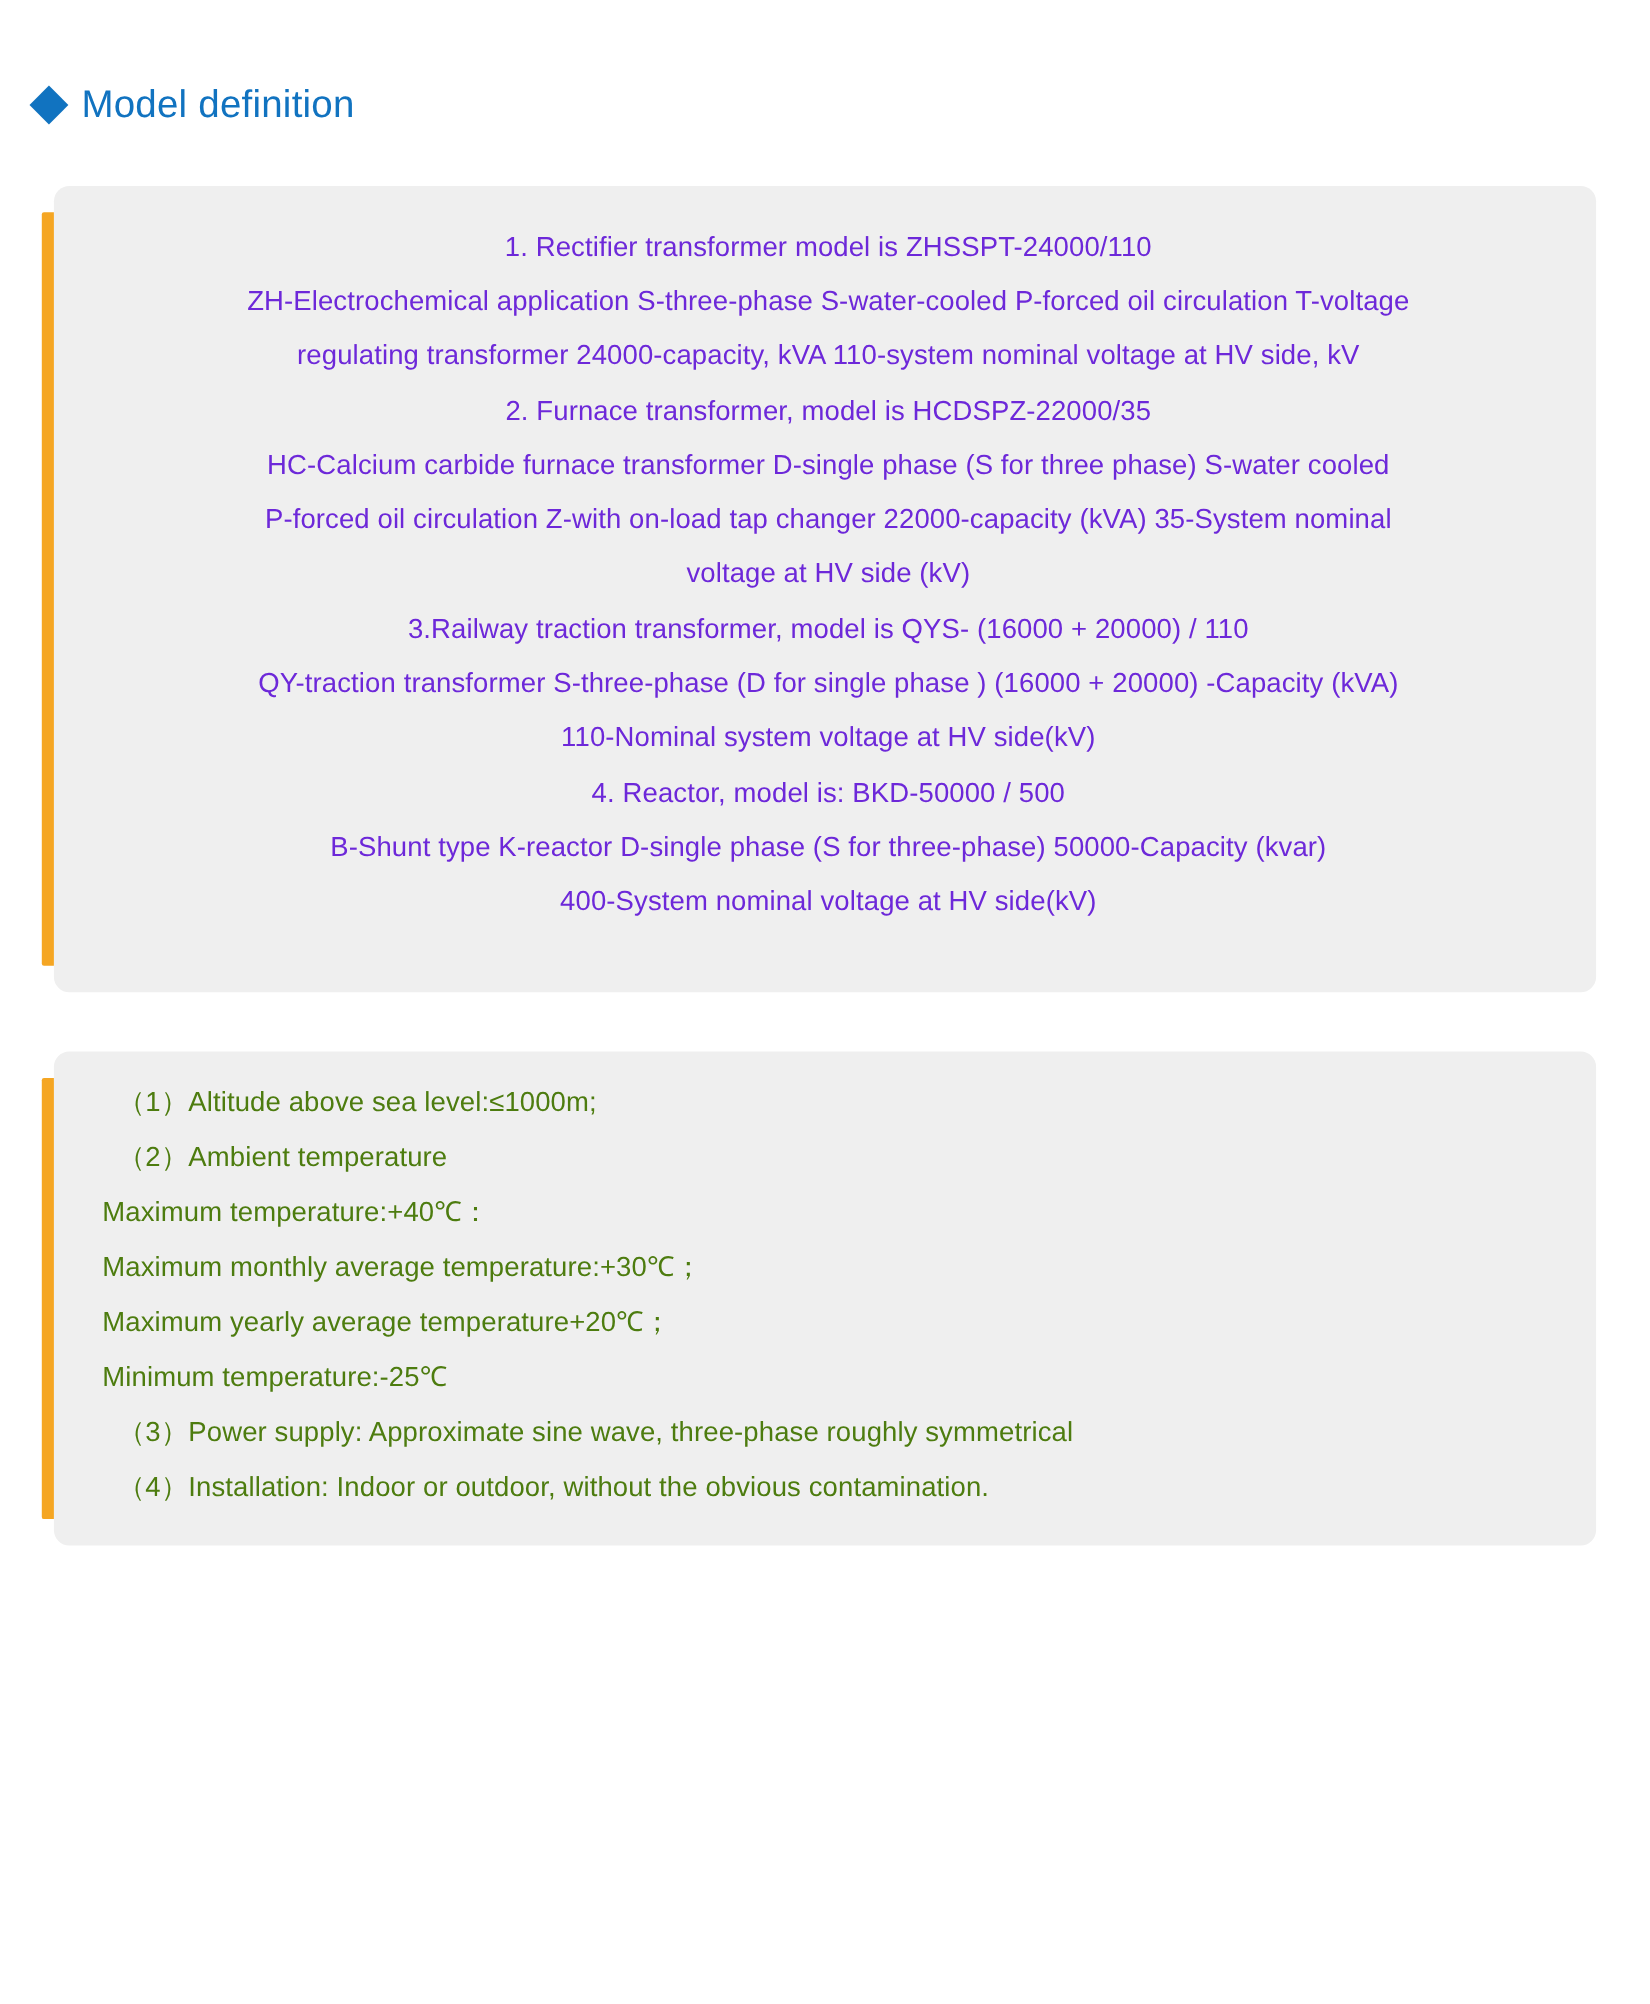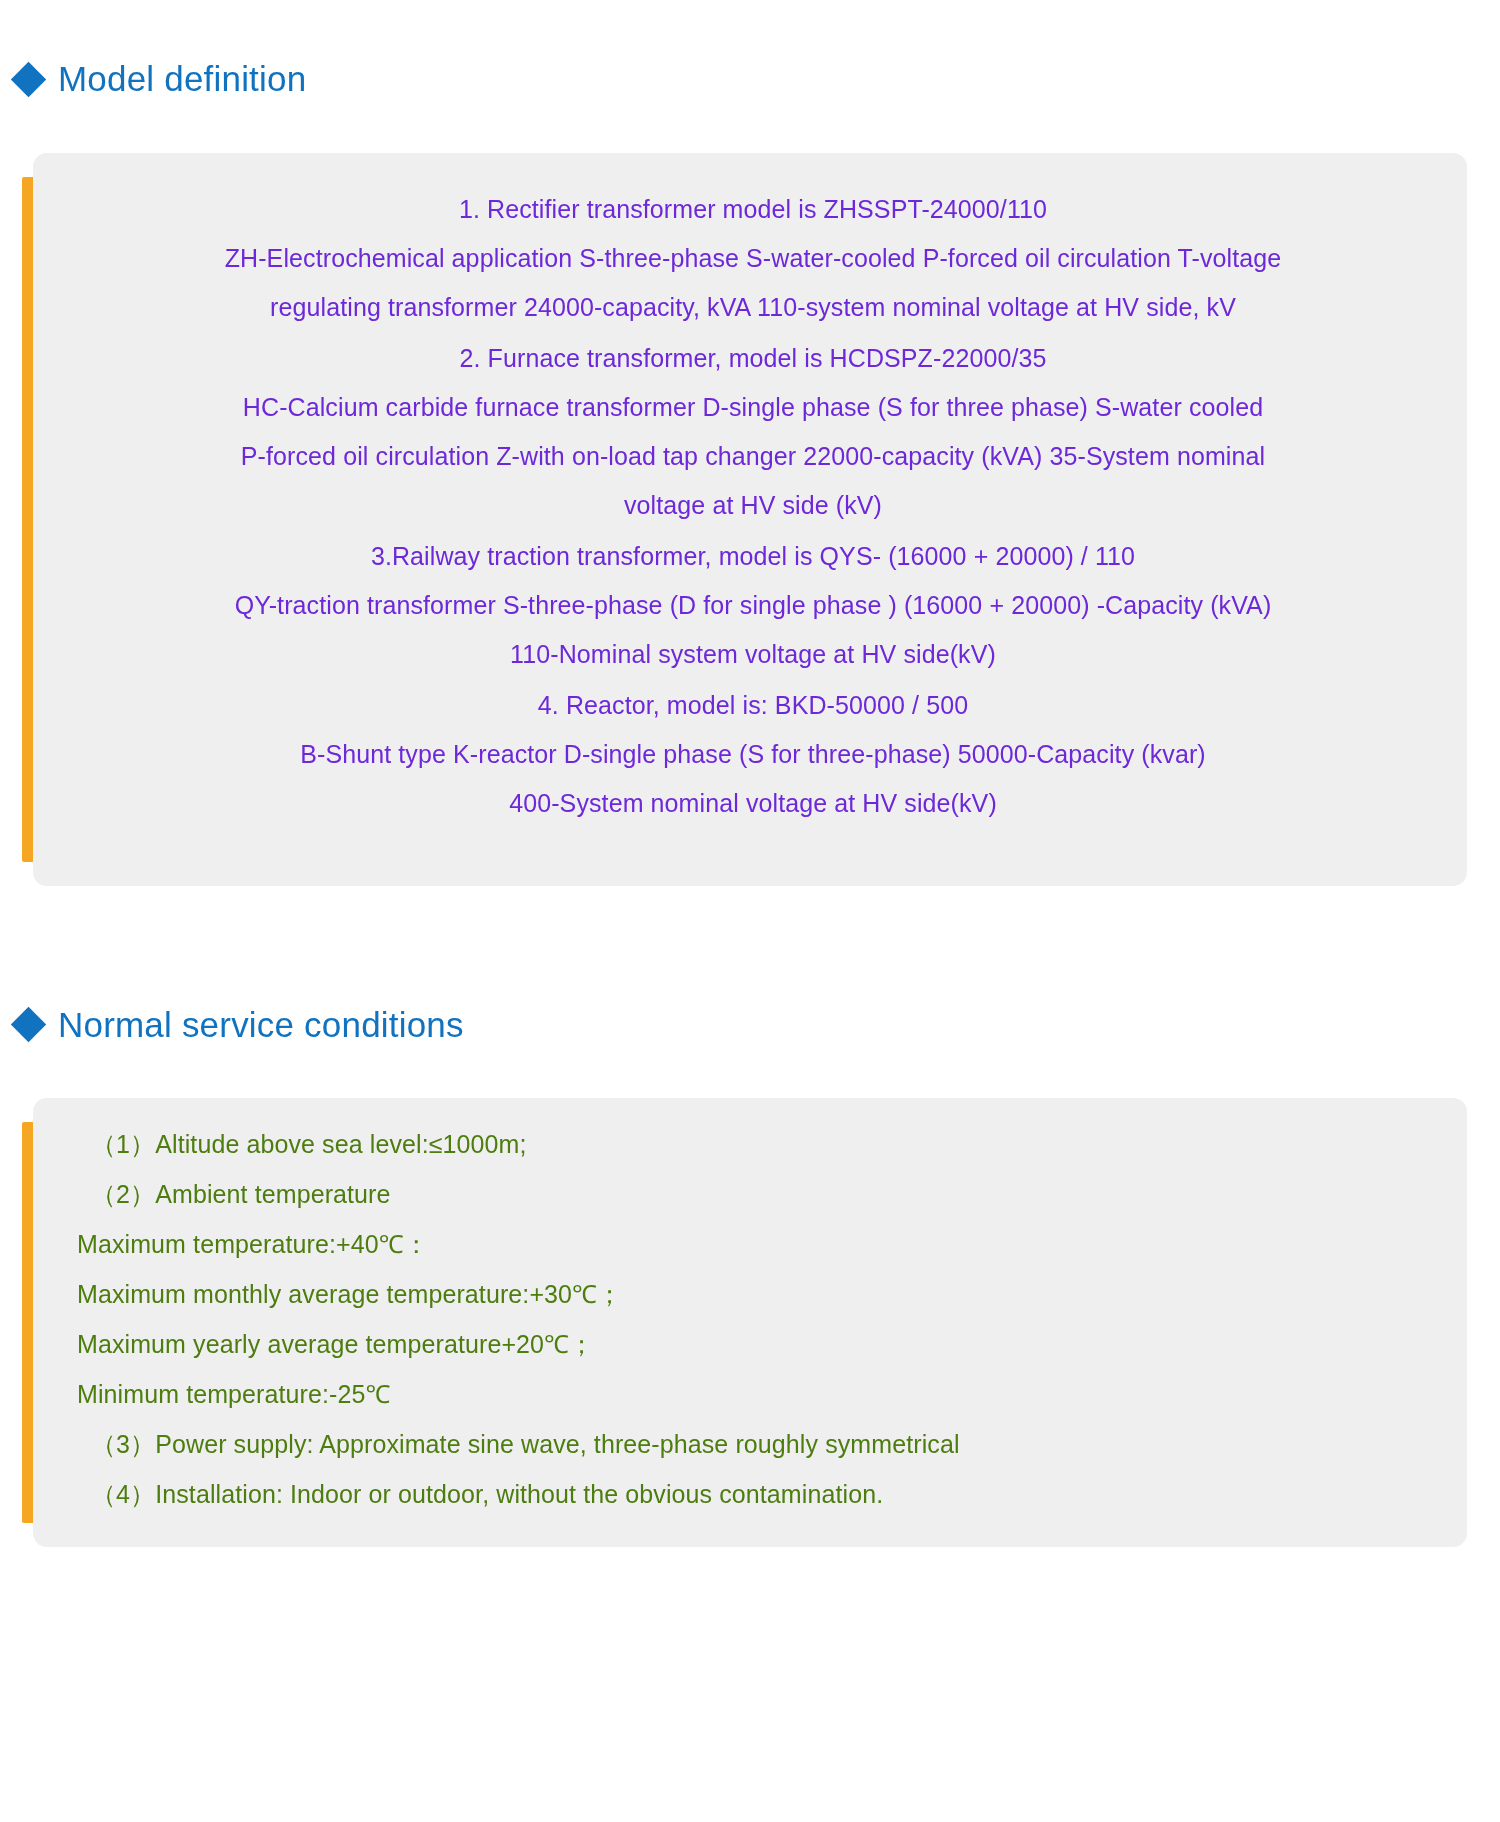--- a/index.html
+++ b/index.html
@@ -12,21 +12,21 @@
     width: 1500px;
     min-height: 1822px;
     font-family: "Liberation Sans", sans-serif;
     color: #231f1d;
     -webkit-font-smoothing: antialiased;
   }
   .page {
     position: relative;
     width: 1500px;
     min-height: 1822px;
-    padding: 0;
+    padding: 16px;
     overflow: hidden;
   }
 
   
   .section-heading {
     display: flex;
     align-items: center;
     gap: 17px;
     padding-left: 16px;
     color: #1173c0;
@@ -143,24 +143,20 @@
 
       <div class="block">
         <p class="para">4. Reactor, model is: BKD-50000 / 500</p>
         <p class="para">B-Shunt type K-reactor D-single phase (S for three-phase) 50000-Capacity (kvar)</p>
         <p class="para">400-System nominal voltage at HV side(kV)</p>
       </div>
 
     </div>
   </div>
 
-  <div class="section-heading heading-2">
-    <span class="diamond-icon"></span>
-    <span>Normal service conditions</span>
-  </div>
 
   <div class="card card-2 cond-card">
     <div class="card-inner">
       <p class="cond-line indent">（1）Altitude above sea level:≤1000m;</p>
       <p class="cond-line indent">（2）Ambient temperature</p>
       <p class="cond-line">Maximum temperature:+40℃：</p>
       <p class="cond-line">Maximum monthly average temperature:+30℃；</p>
       <p class="cond-line">Maximum yearly average temperature+20℃；</p>
       <p class="cond-line">Minimum temperature:-25℃</p>
       <p class="cond-line indent">（3）Power supply: Approximate sine wave, three-phase roughly symmetrical</p>

